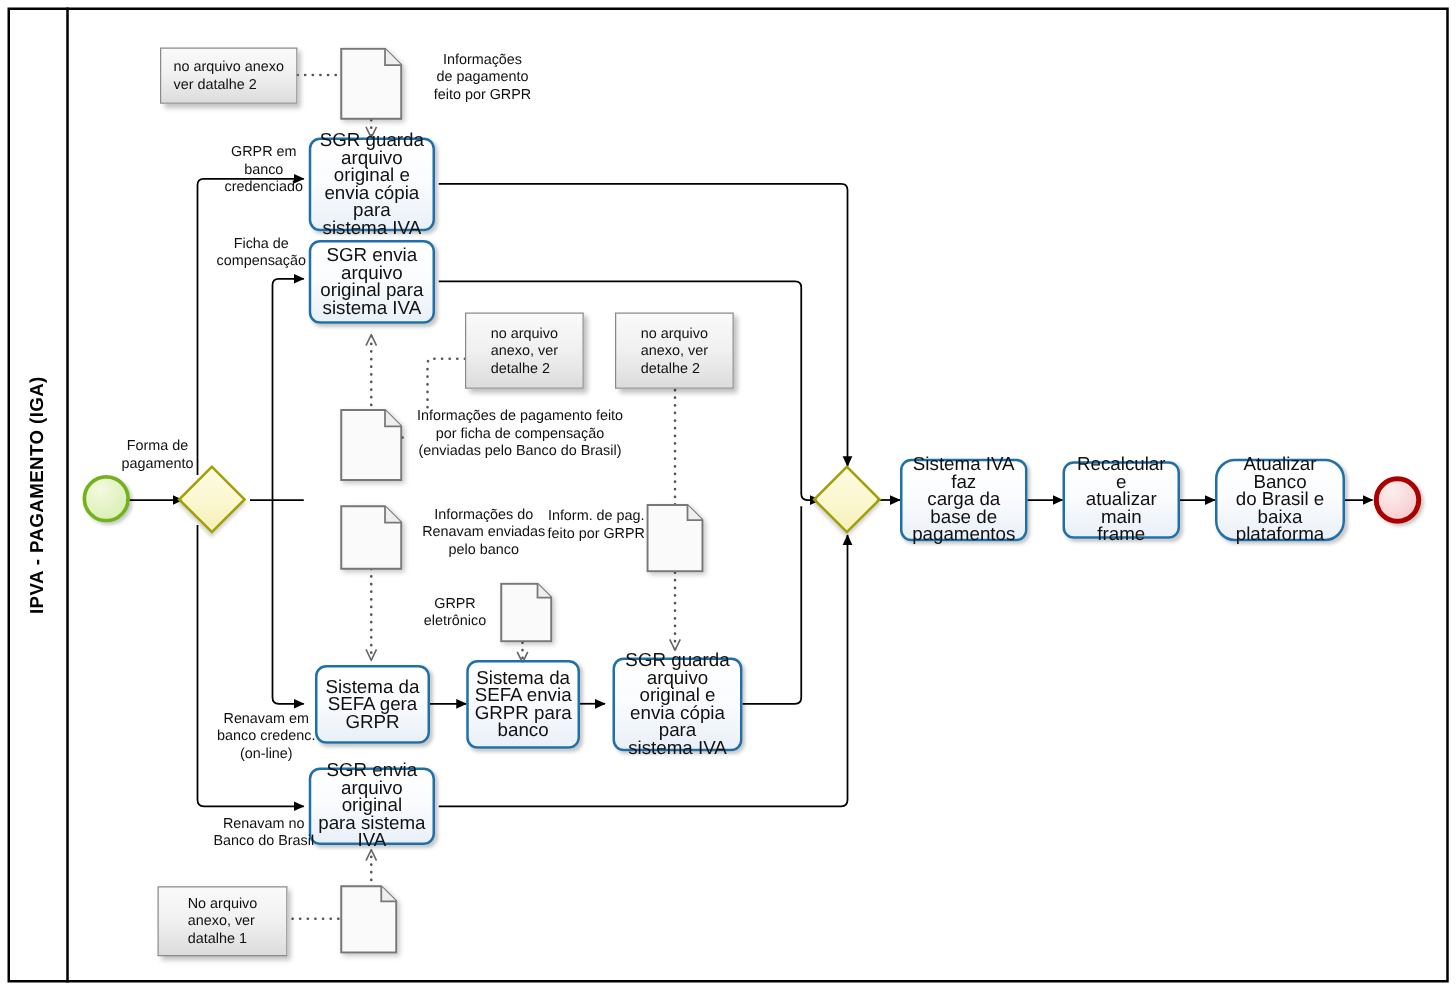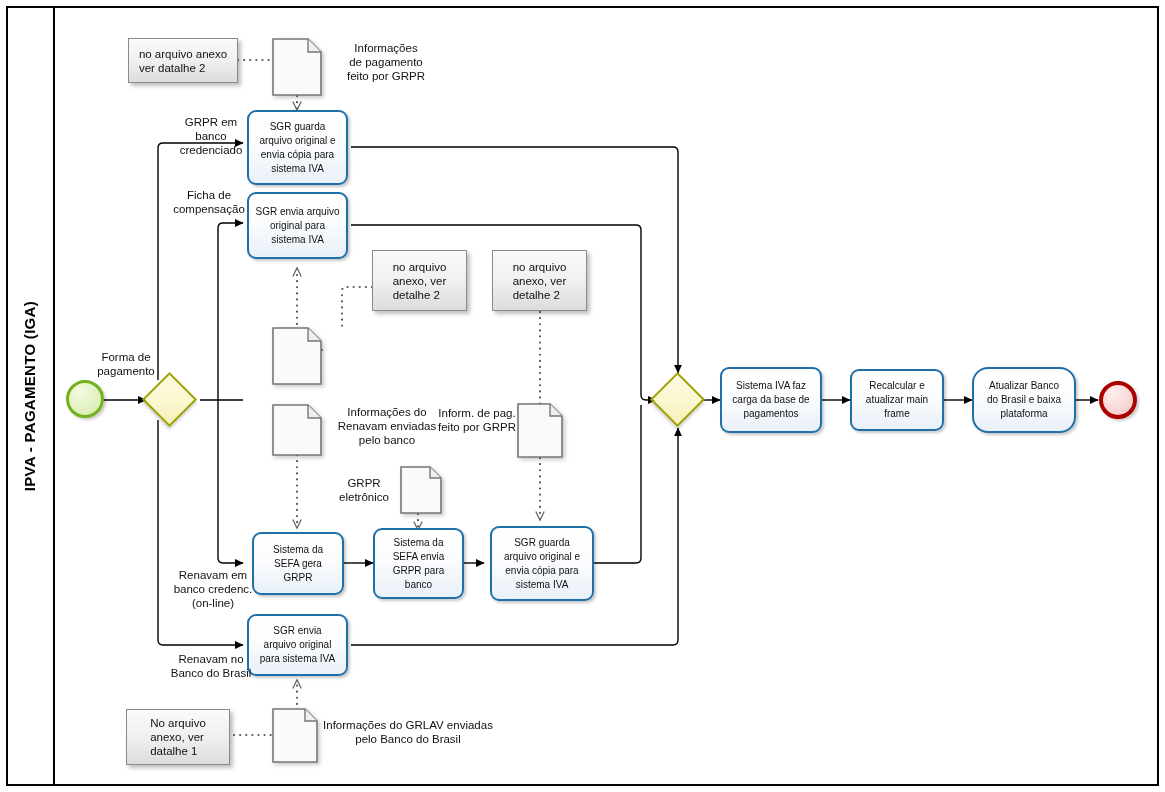--- a/index.html
+++ b/index.html
@@ -12,21 +12,21 @@
   .lane-header{position:absolute;border-right:2px solid #000;box-sizing:border-box;
                display:flex;align-items:center;justify-content:center;}
   .lane-title{writing-mode:vertical-rl;transform:rotate(180deg);
               font-size:15px;font-weight:bold;letter-spacing:.3px;color:#000;white-space:nowrap;}
 
   
   .task{position:absolute;box-sizing:border-box;border:2px solid #1F6FA8;border-radius:9px;
         background:linear-gradient(to bottom,#ffffff 0%,#fbfcfe 45%,#e9f0f8 100%);
         box-shadow:2px 2px 3px rgba(0,0,0,.22);
         display:flex;align-items:center;justify-content:center;text-align:center;
-        font-size:10px;line-height:14px;color:#111;padding:2px 4px;}
+        font-size:15px;line-height:14px;color:#111;padding:2px 4px;}
 
   
   .event{position:absolute;border-radius:50%;box-sizing:border-box;}
   .event.start{border:3px solid #73B21C;
         background:radial-gradient(circle at 35% 28%,#f3fadf 0%,#e2f2c2 55%,#d4ecaa 100%);
         box-shadow:2px 2px 3px rgba(0,0,0,.22);}
   .event.end{border:4px solid #AB0000;
         background:radial-gradient(circle at 35% 28%,#fdeeee 0%,#f8d8d8 55%,#f2c2c2 100%);
         box-shadow:2px 2px 3px rgba(0,0,0,.22);}
 
@@ -209,20 +209,23 @@
   <div class="lbl left" style="left: 327px; top: 41px; width: 118px; white-space: pre-line;">Informações
 de pagamento
 feito por GRPR</div>
 
   <div class="doc" style="left:272px;top:327px;">
     <svg width="50" height="58" viewBox="0 0 50 58">
       <path d="M1,1 H36 L49,14 V57 H1 Z" fill="#fafafa" stroke="#777" stroke-width="1.6"></path>
       <path d="M36,1 V14 H49" fill="#eee" stroke="#777" stroke-width="1.4"></path>
     </svg>
   </div>
+  <div class="lbl left" style="left: 326px; top: 326px; width: 180px; white-space: pre-line;">Informações de pagamento feito
+por ficha de compensação
+(enviadas pelo Banco do Brasil)</div>
 
   <div class="doc" style="left:272px;top:404px;">
     <svg width="50" height="52" viewBox="0 0 50 52">
       <path d="M1,1 H36 L49,14 V51 H1 Z" fill="#fafafa" stroke="#777" stroke-width="1.6"></path>
       <path d="M36,1 V14 H49" fill="#eee" stroke="#777" stroke-width="1.4"></path>
     </svg>
   </div>
   <div class="lbl left" style="left: 327px; top: 405px; width: 120px; white-space: pre-line;">Informações do
 Renavam enviadas
 pelo banco</div>
@@ -244,16 +247,14 @@
   </div>
   <div class="lbl center" style="left: 436px; top: 406px; width: 82px; white-space: pre-line;">Inform. de pag.
 feito por GRPR</div>
 
   <div class="doc" style="left:272px;top:708px;">
     <svg width="46" height="55" viewBox="0 0 46 55">
       <path d="M1,1 H33 L45,13 V54 H1 Z" fill="#fafafa" stroke="#777" stroke-width="1.6"></path>
       <path d="M33,1 V13 H45" fill="#eee" stroke="#777" stroke-width="1.4"></path>
     </svg>
   </div>
-  <div class="lbl center" style="left: 322px; top: 718px; width: 172px; white-space: pre-line;">Informações do GRLAV enviadas
-pelo Banco do Brasil</div>
 
 </div>
 
 </body></html>

